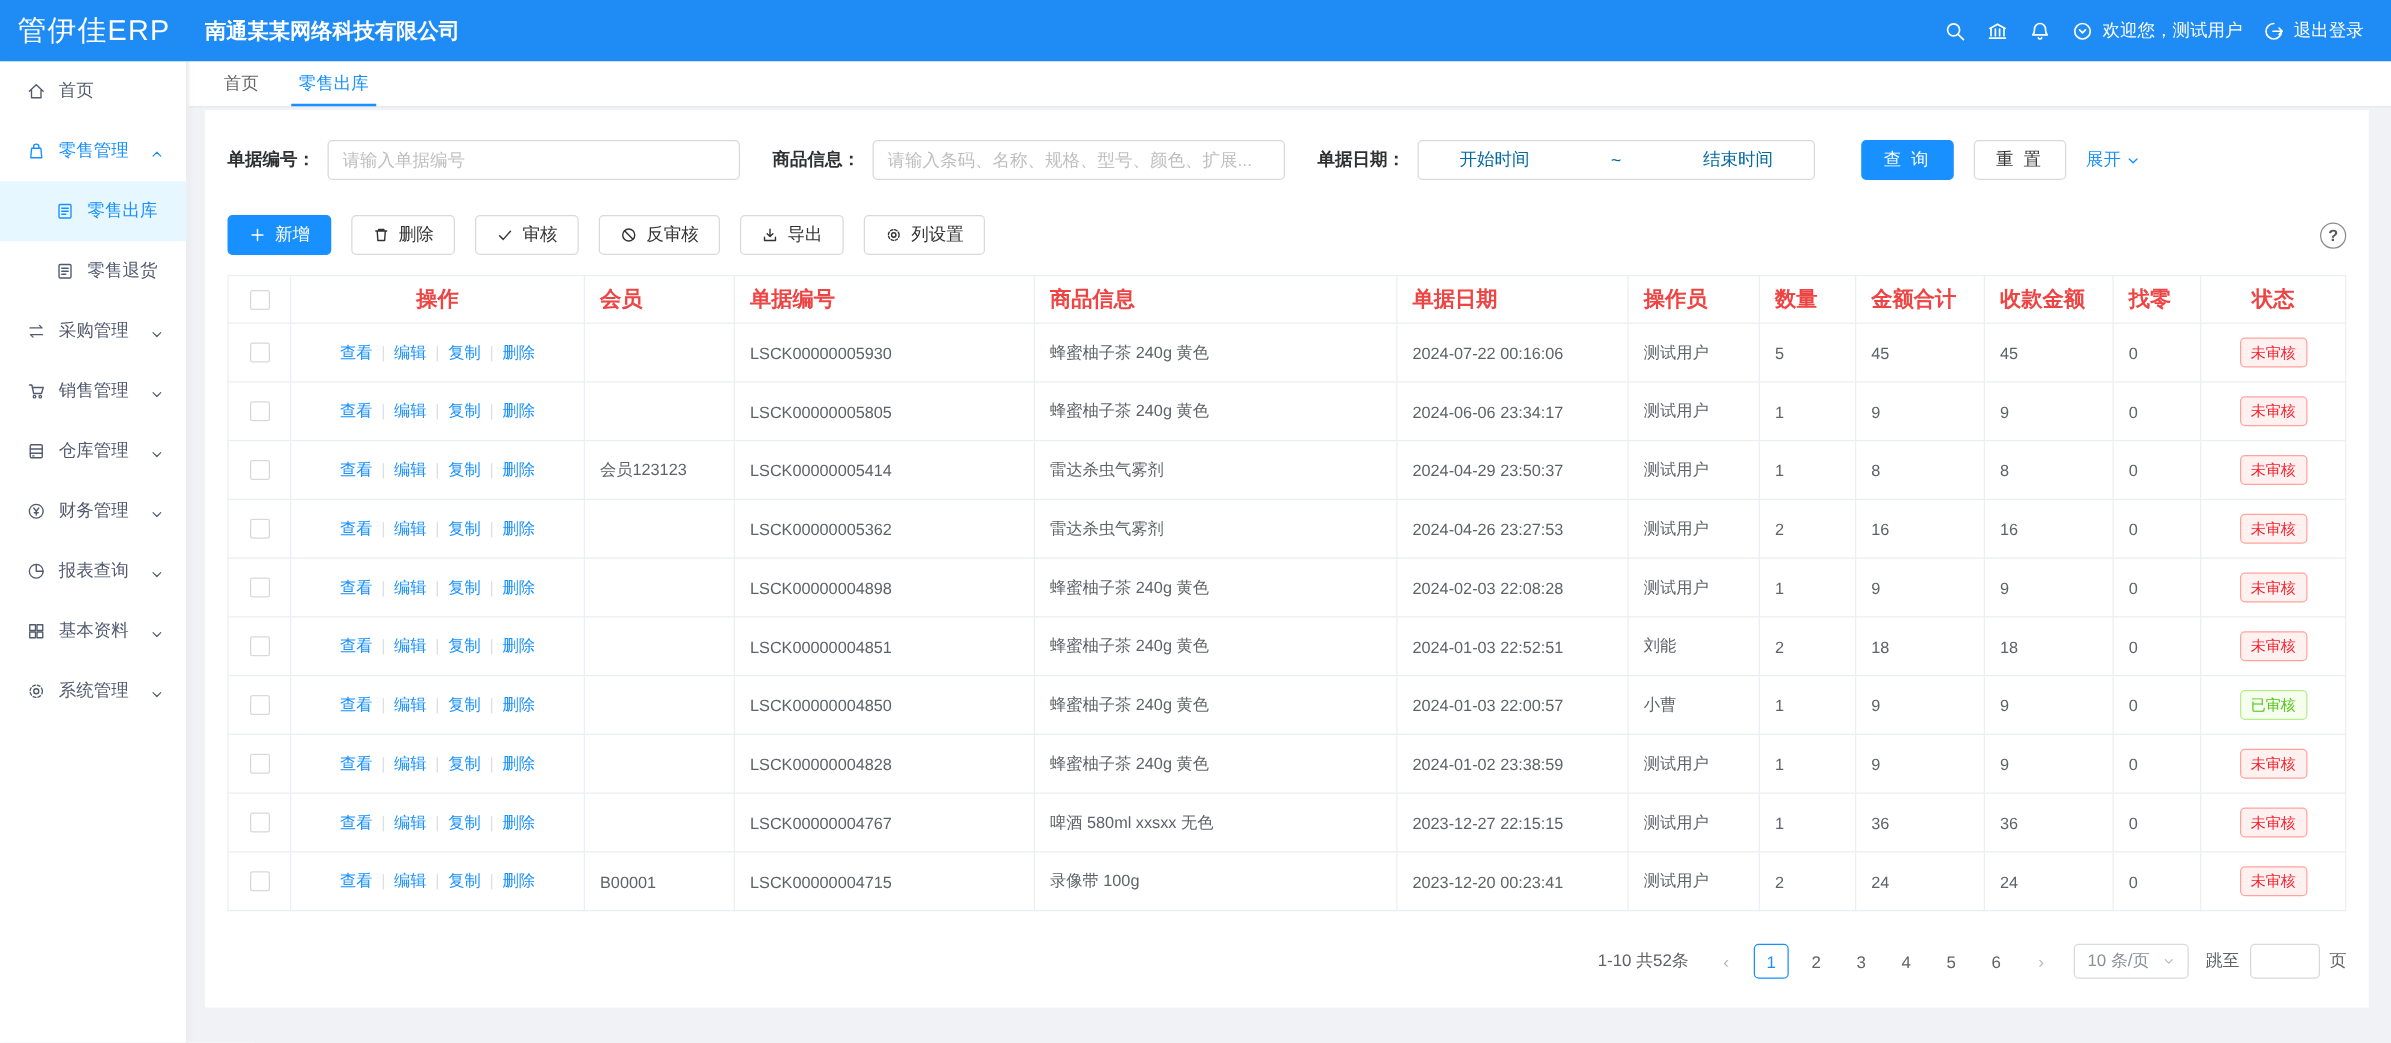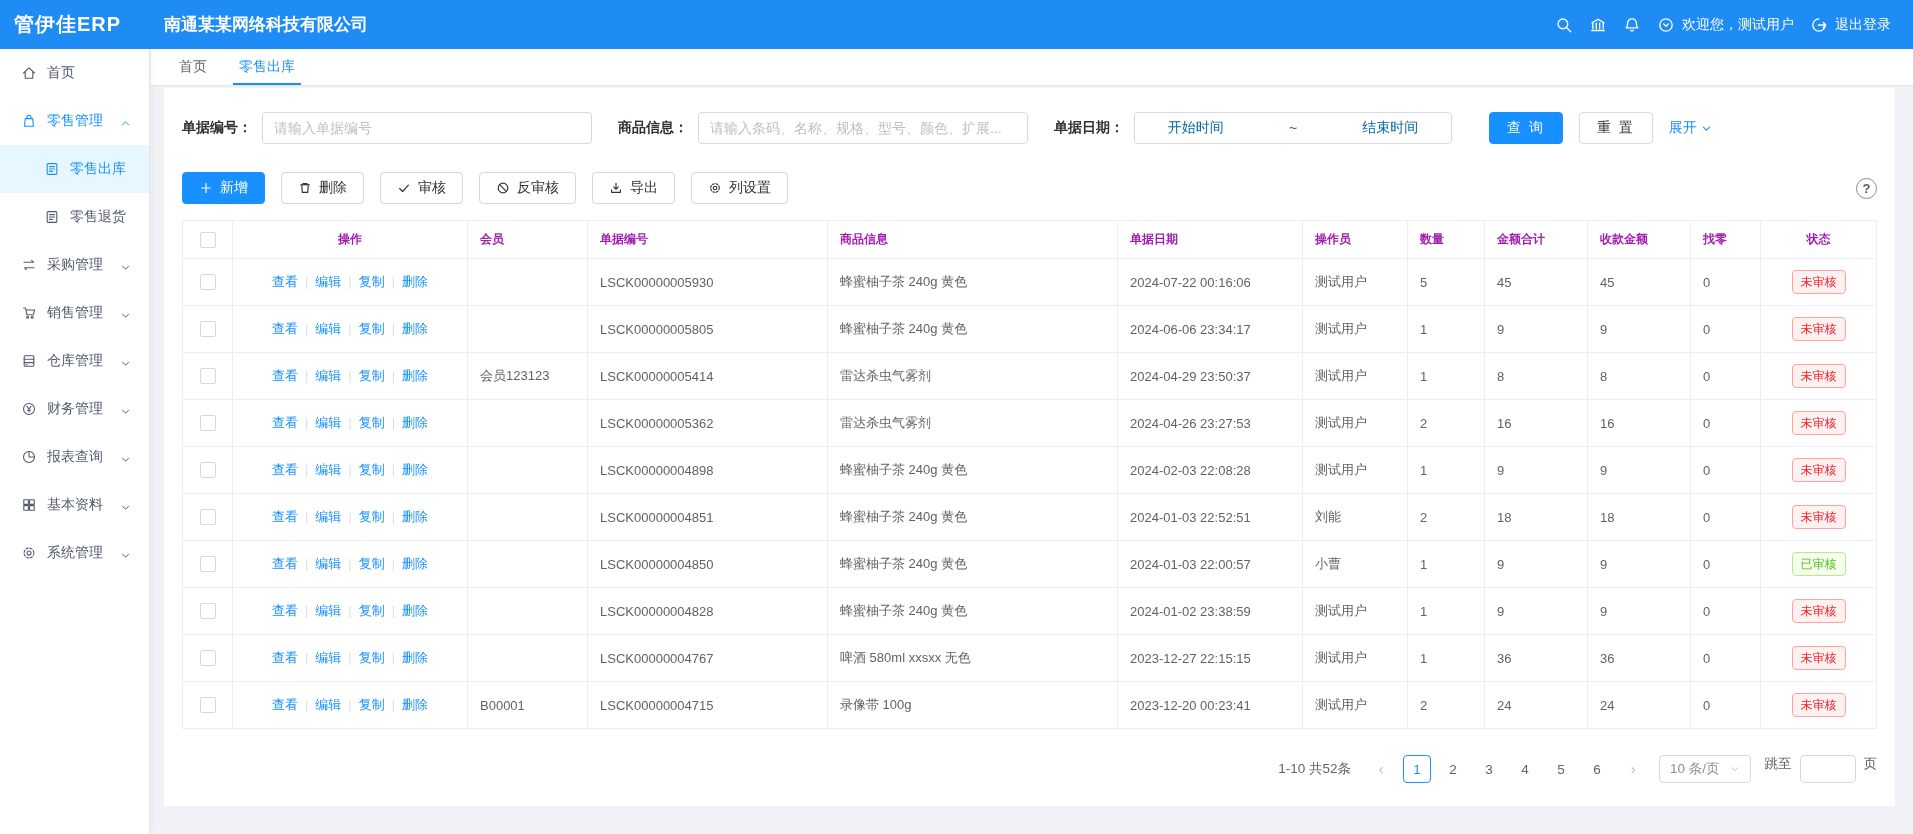--- a/index.html
+++ b/index.html
@@ -4,21 +4,21 @@
 <style>
   * { box-sizing: border-box; margin: 0; padding: 0; }
   html,body { width:1913px; height:834px; overflow:hidden;
     font-family:"Liberation Sans","DejaVu Sans",sans-serif; font-size:14px; color:#333;
     background:var(--page_bg,#f0f2f5);}
   a { text-decoration:none; cursor:pointer; }
 
   
   .header { position:absolute; left:0; top:0; width:1913px; height:49px;
     background:var(--header_bg,#1890ff); display:flex; align-items:center; color:#fff; z-index:5;}
-  .logo { width:150px; padding-left:14px; font-size:20px; font-weight:bold; letter-spacing:1px; white-space:nowrap;}
+  .logo { width:150px; padding-left:14px; font-size:23px; font-weight:normal; letter-spacing:1px; white-space:nowrap;}
   .company { font-size:17px; font-weight:600; margin-left:14px; }
   .header-right { margin-left:auto; display:flex; align-items:center; gap:16px; padding-right:22px; font-size:14px;}
   .hicon { width:18px; height:18px; display:inline-block; cursor:pointer;}
   .hicon svg { width:18px; height:18px; stroke:#fff; fill:none; stroke-width:1.2; stroke-linecap:round; stroke-linejoin:round;}
   .hgroup { display:flex; align-items:center; gap:7px; cursor:pointer; white-space:nowrap;}
 
   
   .sidebar { position:absolute; left:0; top:49px; width:150px; height:785px; background:#fff;
     border-right:1px solid #e8e8e8; box-shadow:2px 0 6px rgba(0,21,41,.04); z-index:4;}
   .side-item { height:48px; display:flex; align-items:center; padding-left:21px; cursor:pointer;
@@ -63,41 +63,41 @@
   .toolbar { display:flex; align-items:center; margin-top:28px; gap:16px;}
   .tbtn { letter-spacing:0; padding:0 16px;}
   .tbtn .bicon { width:14px; height:14px; display:inline-block;}
   .tbtn .bicon svg { width:14px; height:14px; stroke:currentColor; fill:none; stroke-width:1.3; stroke-linecap:round; stroke-linejoin:round;}
   .help-circle { margin-left:auto; width:21px; height:21px; border:1.6px solid #8c8c8c; border-radius:50%;
     color:#595959; font-size:13px; font-weight:bold; display:flex; align-items:center; justify-content:center; cursor:pointer;}
 
   
   table { border-collapse:collapse; table-layout:fixed; width:1694px; margin-top:16px; font-size:13px;}
   th,td { border:1px solid #ebeef5; overflow:hidden; white-space:nowrap; text-overflow:ellipsis;}
-  thead th { height:38px; font-weight:bold; color:#a21caf; text-align:left; padding:0 12px; background:#fff; font-size:12px;font-family:Liberation Serif, serif;}
+  thead th { height:38px; font-weight:bold; color:#ef4444; text-align:left; padding:0 12px; background:#fff; font-size:17px;}
   thead th.center, td.center { text-align:center; padding:0 4px;}
   tbody td { height:47px; color:#5f6368; padding:0 12px;}
   .cb { display:inline-block; width:16px; height:16px; border:1px solid #d9d9d9; border-radius:2px; background:#fff; vertical-align:middle; cursor:pointer;}
   .lnk { color:var(--primary,#1890ff); }
   .sep { color:#dcdfe6; margin:0 7px; }
   .tag { display:inline-block; padding:2px 8px; font-size:12px; border-radius:4px; line-height:18px;}
   .tag-danger { color:var(--danger,#f5222d); background:var(--danger_bg,#fff1f0); border:1px solid var(--danger_border,#ffa39e);}
   .tag-success { color:var(--success,#52c41a); background:var(--success_bg,#f6ffed); border:1px solid var(--success_border,#b7eb8f);}
 
   
   .pagination { display:flex; align-items:center; justify-content:flex-end; margin-top:26px; gap:8px; color:#606266; font-size:13.5px;}
   .pg-summary { margin-right:8px; }
   .pg-item { min-width:28px; height:28px; display:flex; align-items:center; justify-content:center;
     border-radius:4px; cursor:pointer; color:#606266; padding:0 4px;}
   .pg-item.arrow { color:#b5b9bf; font-size:14px;}
   .pg-item.active { border:1px solid var(--primary,#1890ff); color:var(--primary,#1890ff); background:#fff;}
   .pg-size { height:28px; border:1px solid #d9d9d9; border-radius:4px; display:flex; align-items:center;
     gap:10px; padding:0 10px; color:#8a9099; cursor:pointer; margin-left:4px;}
   .pg-size svg { width:10px; height:10px; stroke:#b5b9bf; fill:none; stroke-width:1.5; stroke-linecap:round; stroke-linejoin:round;}
-  .pg-jump { display:flex; align-items:flex-start; gap:8px; margin-left:6px;}
+  .pg-jump { display:flex; align-items:center; gap:8px; margin-left:6px;}
   .pg-jump input { width:56px; height:28px; border:1px solid #d9d9d9; border-radius:4px; outline:none; padding:0 8px; font-family:inherit;}
 </style>
 </head>
 <body>
 
 <div class="header">
   <div class="logo">管伊佳ERP</div>
   <div class="company">南通某某网络科技有限公司</div>
   <div class="header-right">
     <span class="hicon">

